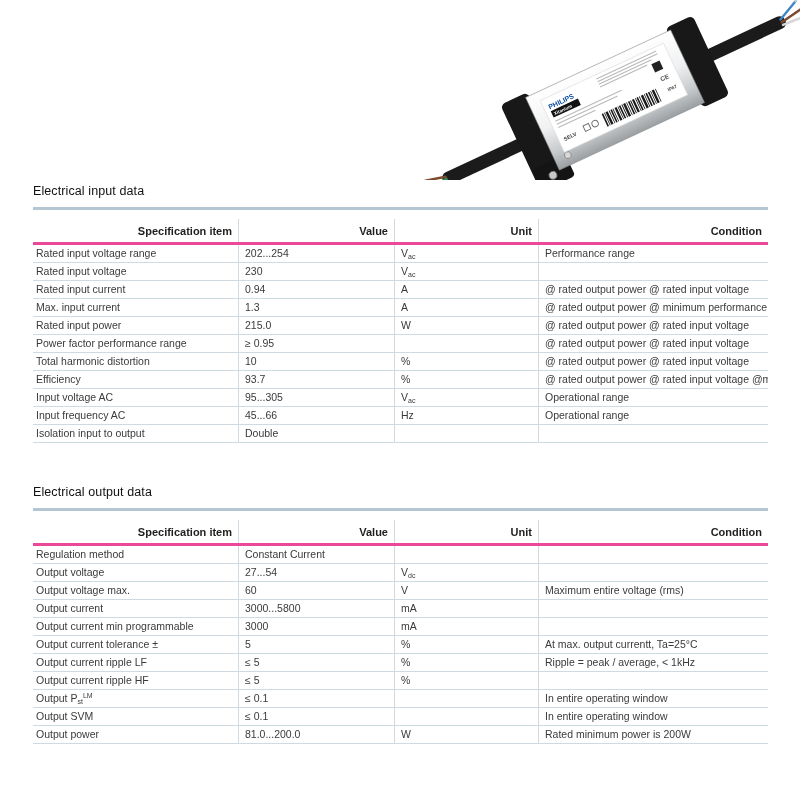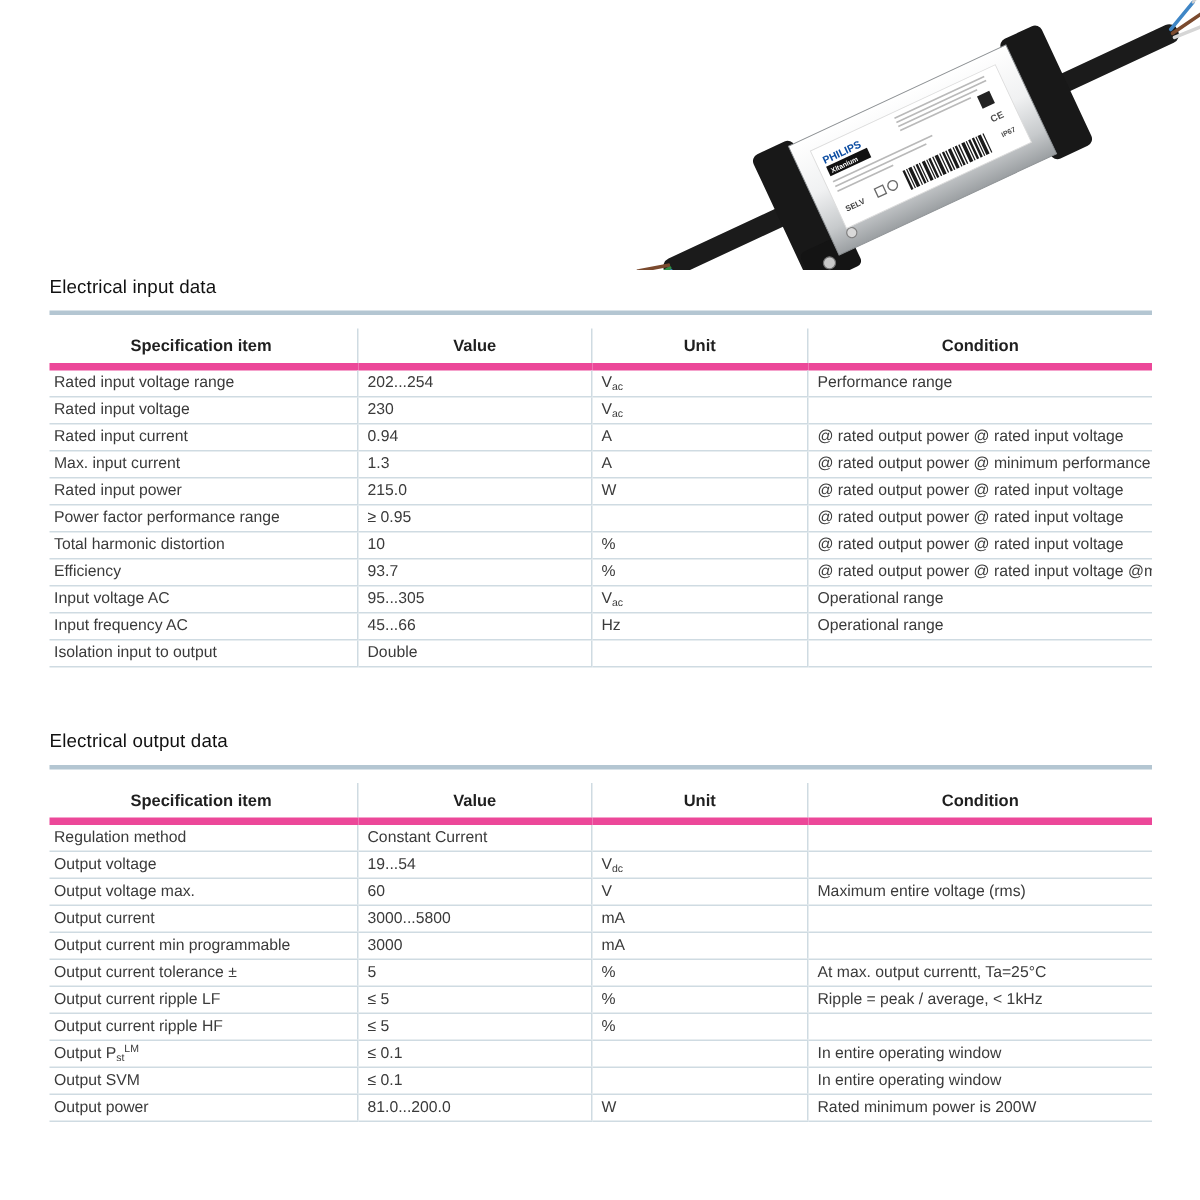--- a/index.html
+++ b/index.html
@@ -12,22 +12,22 @@
   .content { position:absolute; left:33px; top:184px; width:735px; }
   .spec-section { margin:0; }
   .spec-section + .spec-section { margin-top:42px; }
   .section-title {
     font-size:12.5px; line-height:14px; font-weight:normal; color:#111;
     margin:0 0 9px 0; letter-spacing:0.1px;
   }
   .section-rule { height:3px; background:#b4c6d2; margin:0 0 9px 0; }
   table.spec-table { border-collapse:collapse; width:735px; table-layout:fixed; }
   table.spec-table th {
-    text-align:center; font-size:11px; line-height:12px; font-weight:bold; color:#1f1f1f;
-    padding:6px 6px 5px 6px; border-bottom:5px solid #ec4899;
+    text-align:right; font-size:11px; line-height:12px; font-weight:bold; color:#1f1f1f;
+    padding:6px 6px 5px 6px; border-bottom:3px solid #ec4899;
   }
   table.spec-table td {
     font-size:10.5px; line-height:11px; color:#3a3a3a;
     padding:3px 6px; border-bottom:1px solid #cfdbe2;
     overflow:hidden; white-space:nowrap;
   }
   table.spec-table th + th, table.spec-table td + td { border-left:1px solid #cfdbe2; }
   table.spec-table th:first-child, table.spec-table td:first-child { padding-left:3px; }
   table.spec-table .c1 { width:196px; }
   table.spec-table .c2 { width:143px; }
@@ -214,21 +214,21 @@
         </thead>
       <tbody>
           <tr>
             <td class="c1">Regulation method</td>
             <td class="c2">Constant Current</td>
             <td class="c3">&nbsp;</td>
             <td class="c4">&nbsp;</td>
           </tr>
           <tr>
             <td class="c1">Output voltage</td>
-            <td class="c2">19...54</td>
+            <td class="c2">27...54</td>
             <td class="c3">V<sub>dc</sub></td>
             <td class="c4">&nbsp;</td>
           </tr>
           <tr>
             <td class="c1">Output voltage max.</td>
             <td class="c2">60</td>
             <td class="c3">V</td>
             <td class="c4">Maximum entire voltage (rms)</td>
           </tr>
           <tr>

